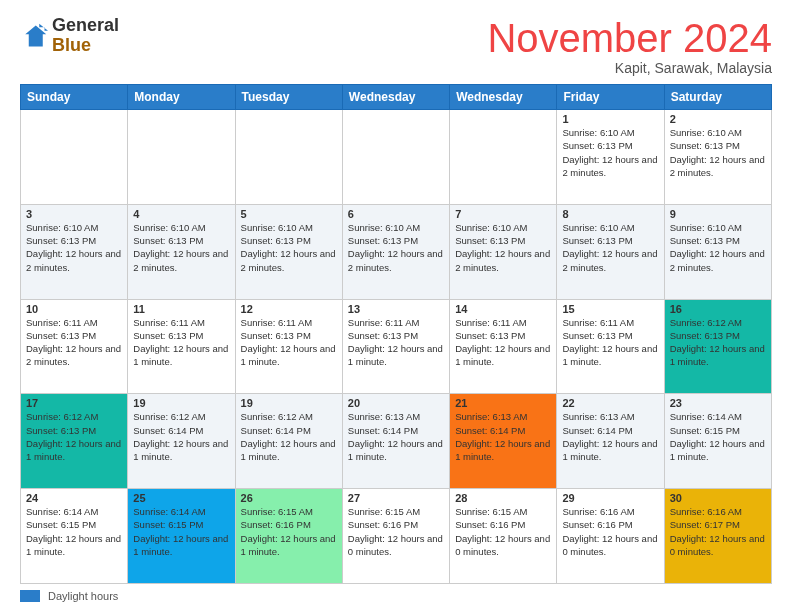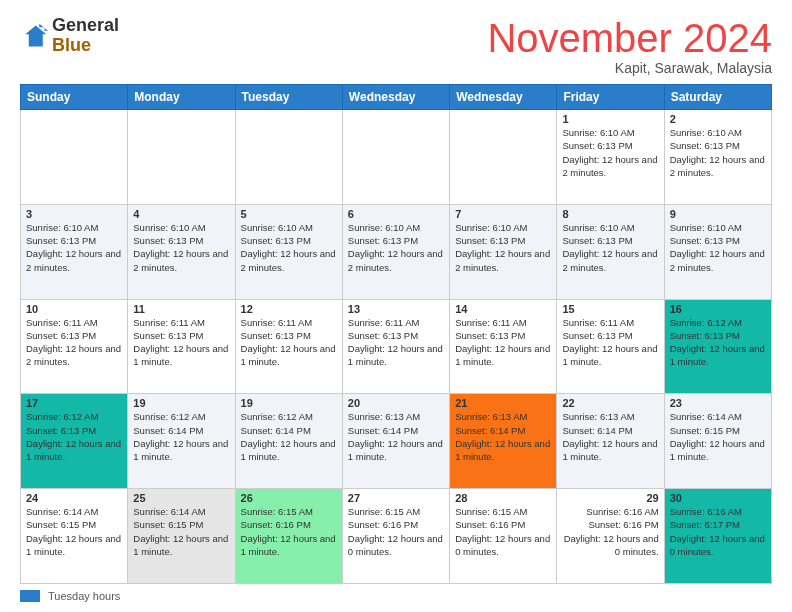--- a/index.html
+++ b/index.html
@@ -298,21 +298,21 @@
 Daylight: 12 hours and 1 minute.</div>
           </td>
         </tr>
         <tr>
           <td style="background: rgb(255, 255, 255);">
             <span class="day-num">24</span>
             <div class="day-info" style="white-space: pre-line;">Sunrise: 6:14 AM
 Sunset: 6:15 PM
 Daylight: 12 hours and 1 minute.</div>
           </td>
-          <td style="background: #e5e5e5; margin-top: 32px;">
+          <td style="background: #0ea5e9; margin-top: 32px;">
             <span class="day-num">25</span>
             <div class="day-info" style="white-space: pre-line;">Sunrise: 6:14 AM
 Sunset: 6:15 PM
 Daylight: 12 hours and 1 minute.</div>
           </td>
           <td style="background: #86efac;">
             <span class="day-num">26</span>
             <div class="day-info" style="white-space: pre-line;">Sunrise: 6:15 AM
 Sunset: 6:16 PM
 Daylight: 12 hours and 1 minute.</div>
@@ -322,33 +322,33 @@
             <div class="day-info" style="white-space: pre-line;">Sunrise: 6:15 AM
 Sunset: 6:16 PM
 Daylight: 12 hours and 0 minutes.</div>
           </td>
           <td style="background: rgb(255, 255, 255);">
             <span class="day-num">28</span>
             <div class="day-info" style="white-space: pre-line;">Sunrise: 6:15 AM
 Sunset: 6:16 PM
 Daylight: 12 hours and 0 minutes.</div>
           </td>
-          <td style="background: rgb(255, 255, 255); text-align: right;">
+          <td style="background: rgb(255, 255, 255);">
             <span class="day-num">29</span>
             <div class="day-info" style="white-space: pre-line;">Sunrise: 6:16 AM
 Sunset: 6:16 PM
 Daylight: 12 hours and 0 minutes.</div>
           </td>
-          <td style="background: #14b8a6;">
+          <td style="background: #eab308;">
             <span class="day-num">30</span>
             <div class="day-info" style="white-space: pre-line;">Sunrise: 6:16 AM
 Sunset: 6:17 PM
 Daylight: 12 hours and 0 minutes.</div>
           </td>
         </tr>
       </tbody>
   </table>
 
   <div class="footer">
     <span class="footer-swatch"></span>
-    <span>Tuesday hours</span>
+    <span>Daylight hours</span>
   </div>
 </div>
 
 </body></html>

